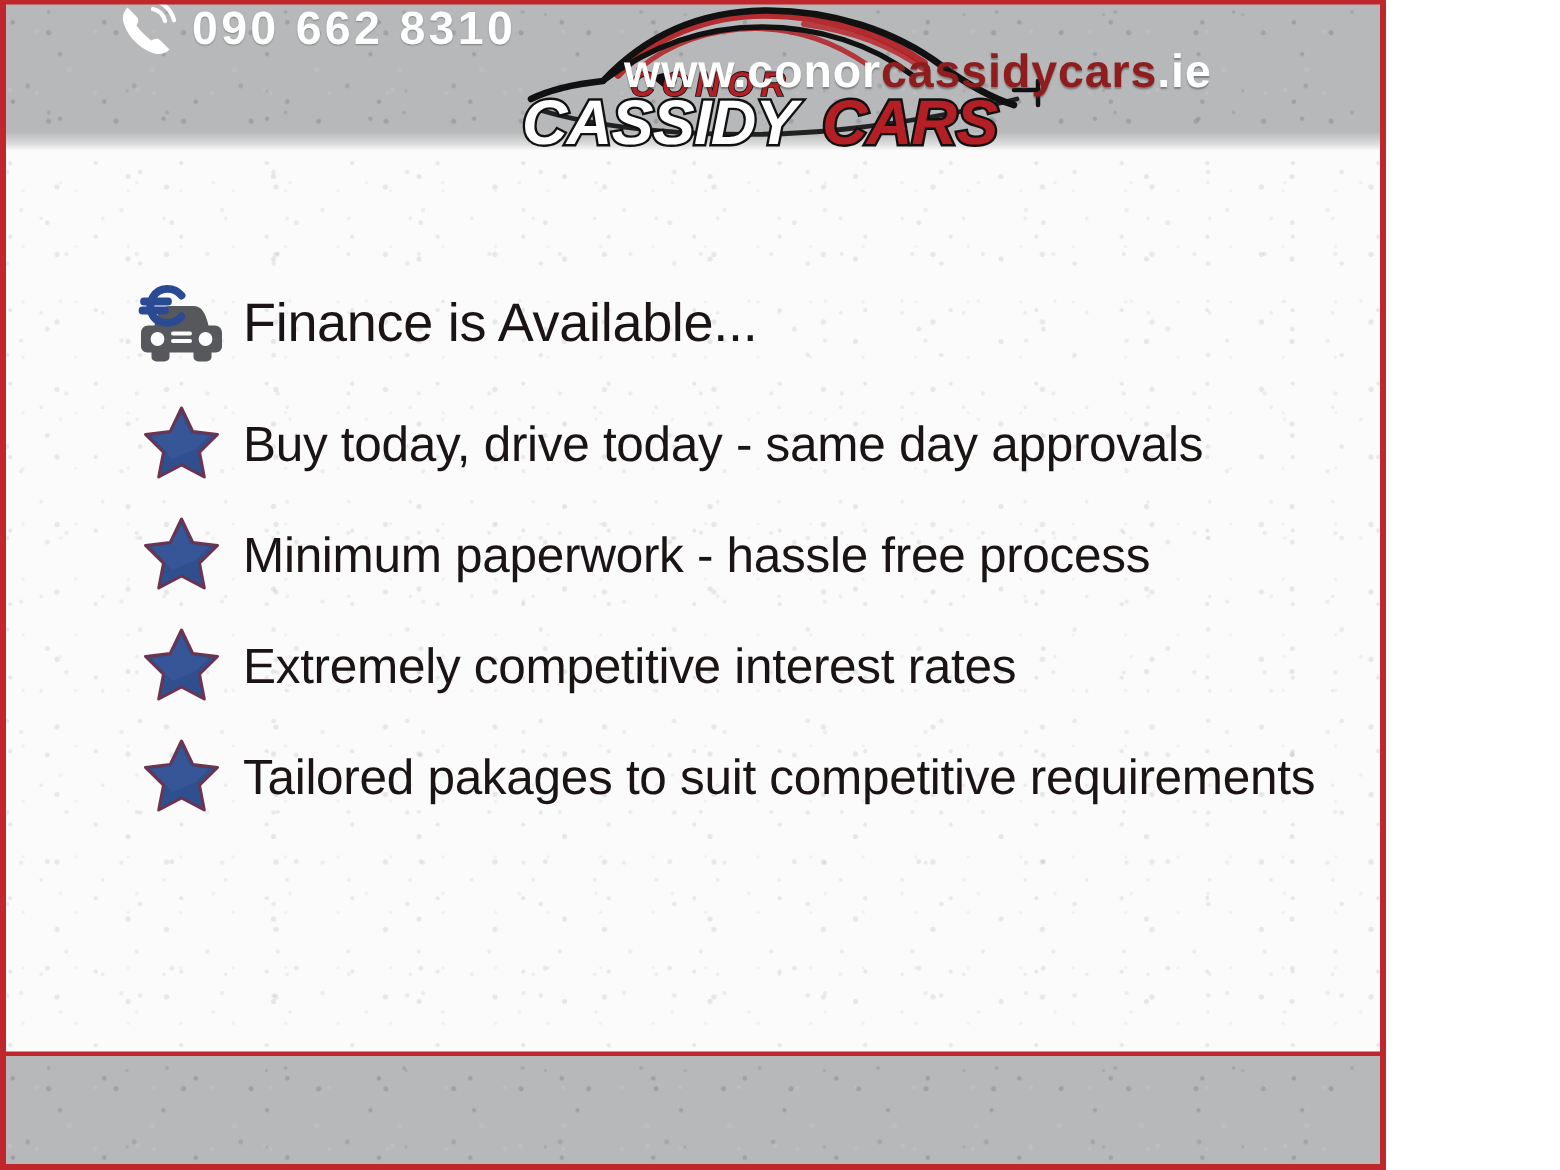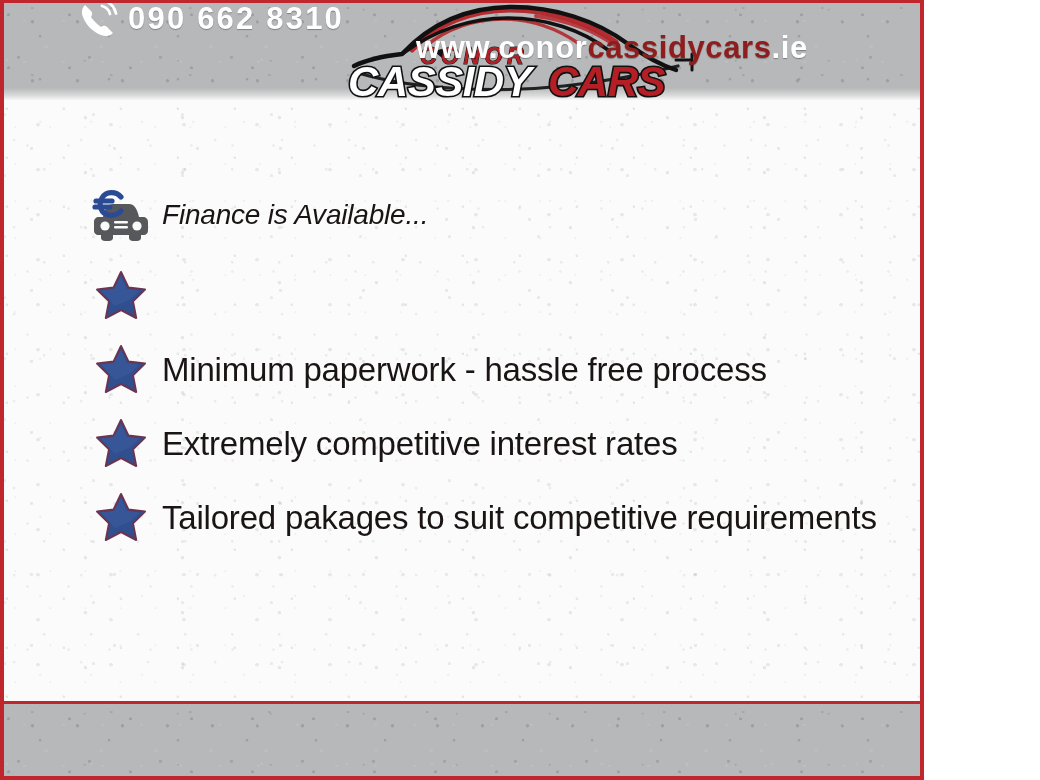--- a/index.html
+++ b/index.html
@@ -123,21 +123,21 @@
 
   .bullet-text {
     font-family: "Liberation Sans", sans-serif;
     font-size: 33px;
     font-weight: 400;
     color: #1a1414;
     letter-spacing: -0.2px;
     white-space: nowrap;
     line-height: 1;
   }
-  .bullet-text.lead { font-size: 28px; font-style: italic; }
+  .bullet-text.lead { font-size: 36px; }
 
   
   #footer-band {
     position: absolute;
     left: 0; bottom: 0;
     width: 1040px; height: 76px;
     overflow: hidden;
     z-index: 40;
   }
   #footer-rule {
@@ -260,20 +260,21 @@
         <span class="bullet-text lead">Finance is Available...</span>
       </div>
 
       <div class="bullet-row">
         <span class="bullet-marker">
           <svg width="52" height="50" viewBox="0 0 52 50" xmlns="http://www.w3.org/2000/svg">
             <path d="M26 2 L33.5 17.6 L50 19.6 L38 31.4 L41.2 48 L26 40 L10.8 48 L14 31.4 L2 19.6 L18.5 17.6 Z" fill="#2f4f8f" stroke="#6b3450" stroke-width="2" stroke-linejoin="round"></path>
             <path d="M26 6 L31.5 18.8 L44 20.6 L35 29.6 L20 36 L14 29.6 L6 20.6 L19 18.8 Z" fill="#3c5c9e" opacity="0.55"></path>
           </svg>
         </span>
+        <span class="bullet-text">Buy today, drive today - same day approvals</span>
       </div>
 
       <div class="bullet-row">
         <span class="bullet-marker">
           <svg width="52" height="50" viewBox="0 0 52 50" xmlns="http://www.w3.org/2000/svg">
             <path d="M26 2 L33.5 17.6 L50 19.6 L38 31.4 L41.2 48 L26 40 L10.8 48 L14 31.4 L2 19.6 L18.5 17.6 Z" fill="#2f4f8f" stroke="#6b3450" stroke-width="2" stroke-linejoin="round"></path>
             <path d="M26 6 L31.5 18.8 L44 20.6 L35 29.6 L20 36 L14 29.6 L6 20.6 L19 18.8 Z" fill="#3c5c9e" opacity="0.55"></path>
           </svg>
         </span>
         <span class="bullet-text">Minimum paperwork - hassle free process</span>

